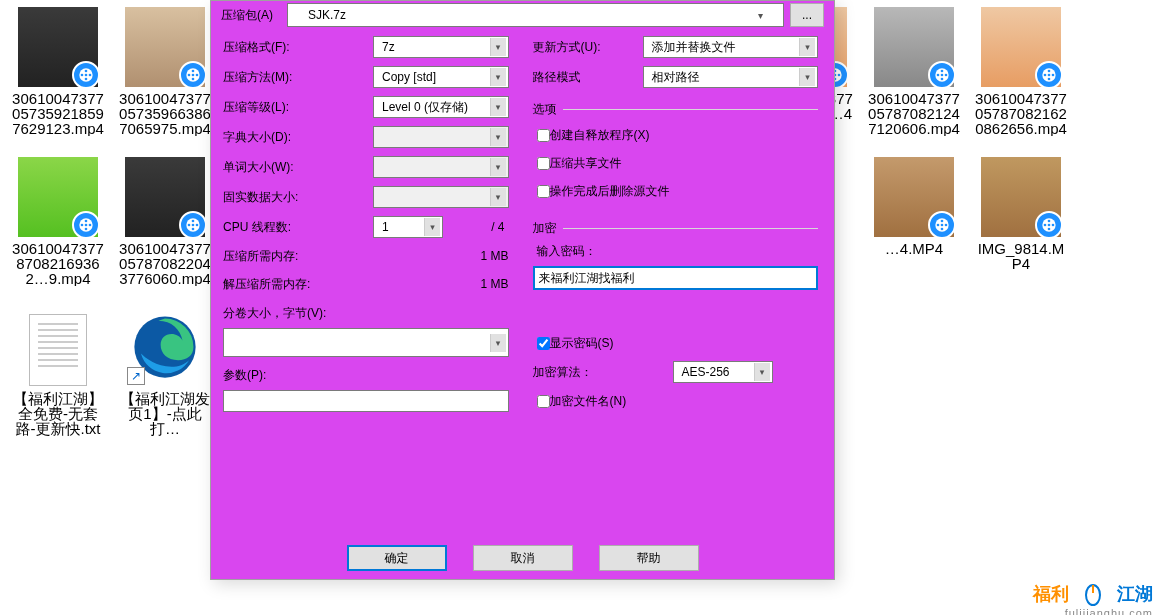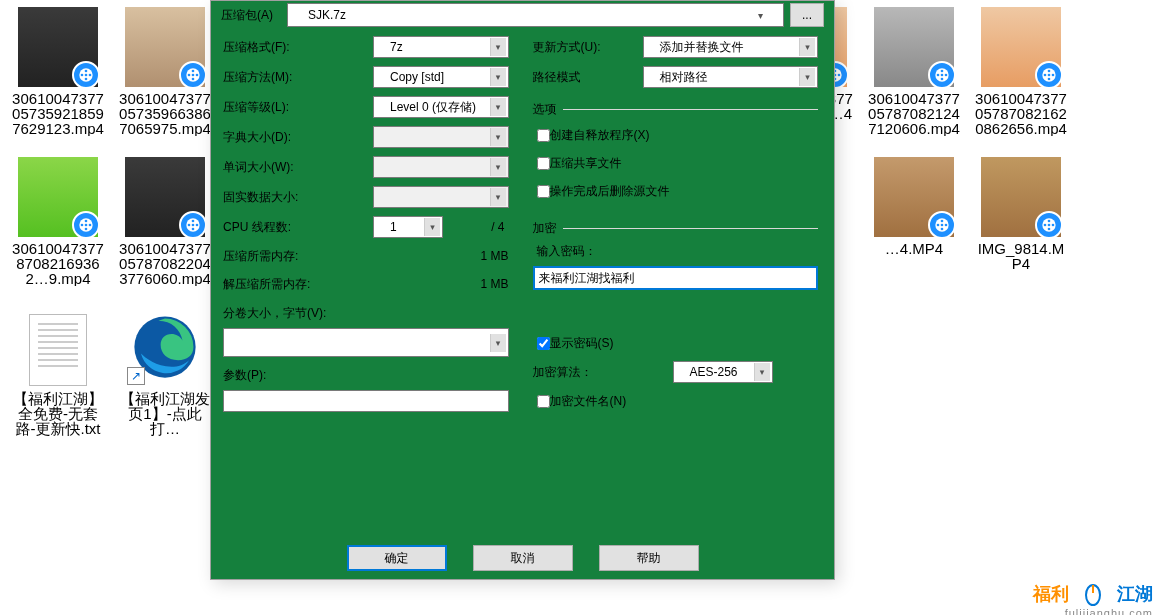--- a/index.html
+++ b/index.html
@@ -76,21 +76,21 @@
   max-height: 60px;
   padding: 0 2px;
 }
 
 .dialog {
   position: absolute;
   left: 210px;
   top: 0;
   width: 625px;
   height: 580px;
-  background: #15803d;
+  background: #d946ef;
   border: 1px solid #a0a0a0;
   box-shadow: 4px 4px 16px rgba(0,0,0,0.15);
 }
 .dialog-body {
   display: flex;
   padding: 0 8px 8px;
 }
 .dlg-row-top {
   display: flex;
   align-items: center;
@@ -117,21 +117,21 @@
 .col.right { padding-left: 16px; }
 .form-row {
   display: flex;
   align-items: center;
   height: 24px;
 }
 .form-row .flabel { width: 150px; }
 .combo {
   flex: 1; height: 22px; background: #fff; border: 1px solid #7a7a7a;
   display: flex; align-items: center; justify-content: space-between;
-  padding: 0 2px 0 16px;
+  padding: 0 2px 0 8px;
   font-size: 12px;
 }
 .combo .dd-arrow {
   width: 16px; height: 18px; background: #e1e1e1;
   display: flex; align-items: center; justify-content: center; font-size: 9px; color: #555;
   border-left: 1px solid #ccc;
 }
 .combo.off { background: #f0f0f0; }
 .txt-input {
   height: 22px; background: #fff; border: 1px solid #7a7a7a;

